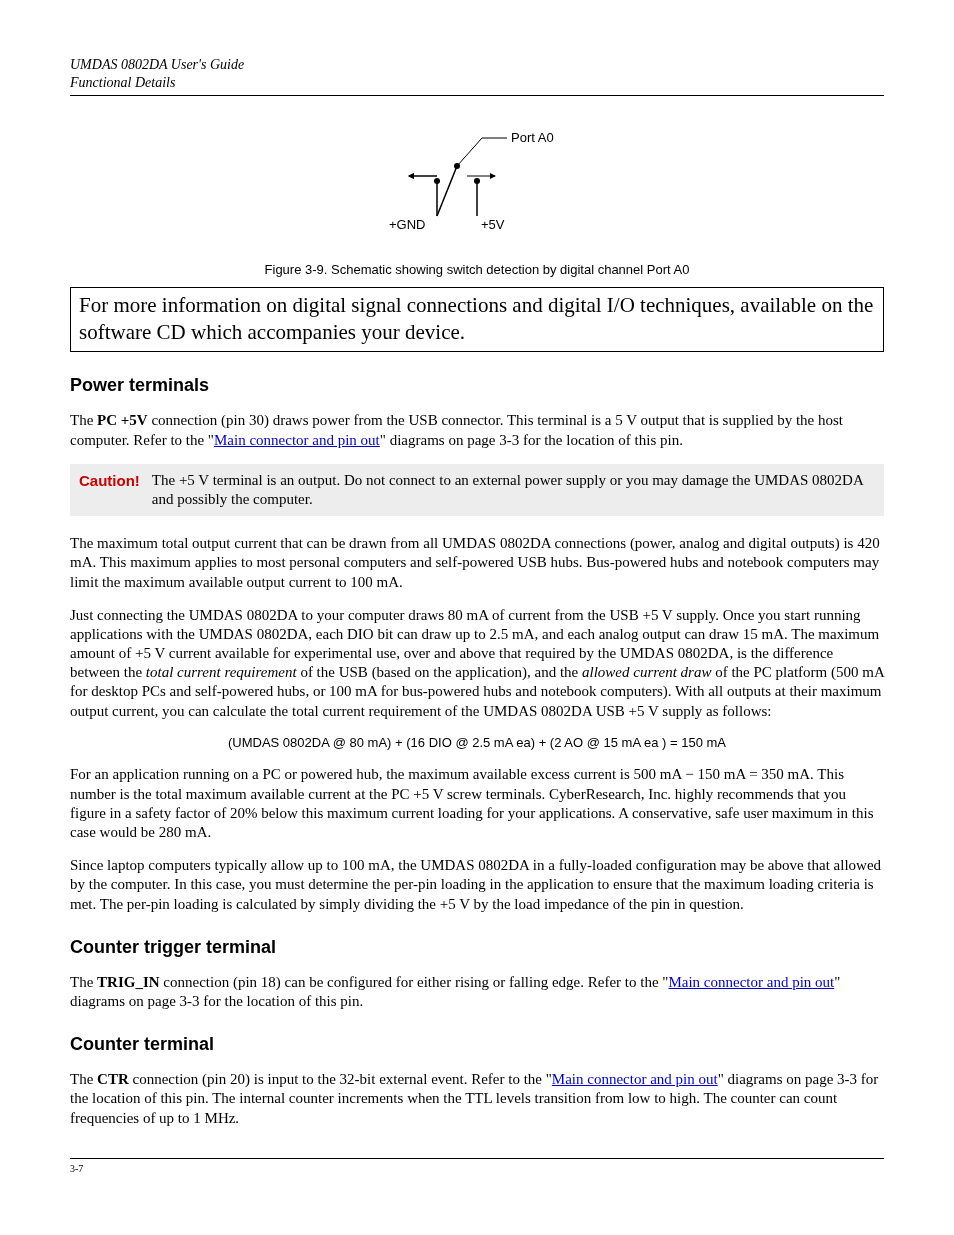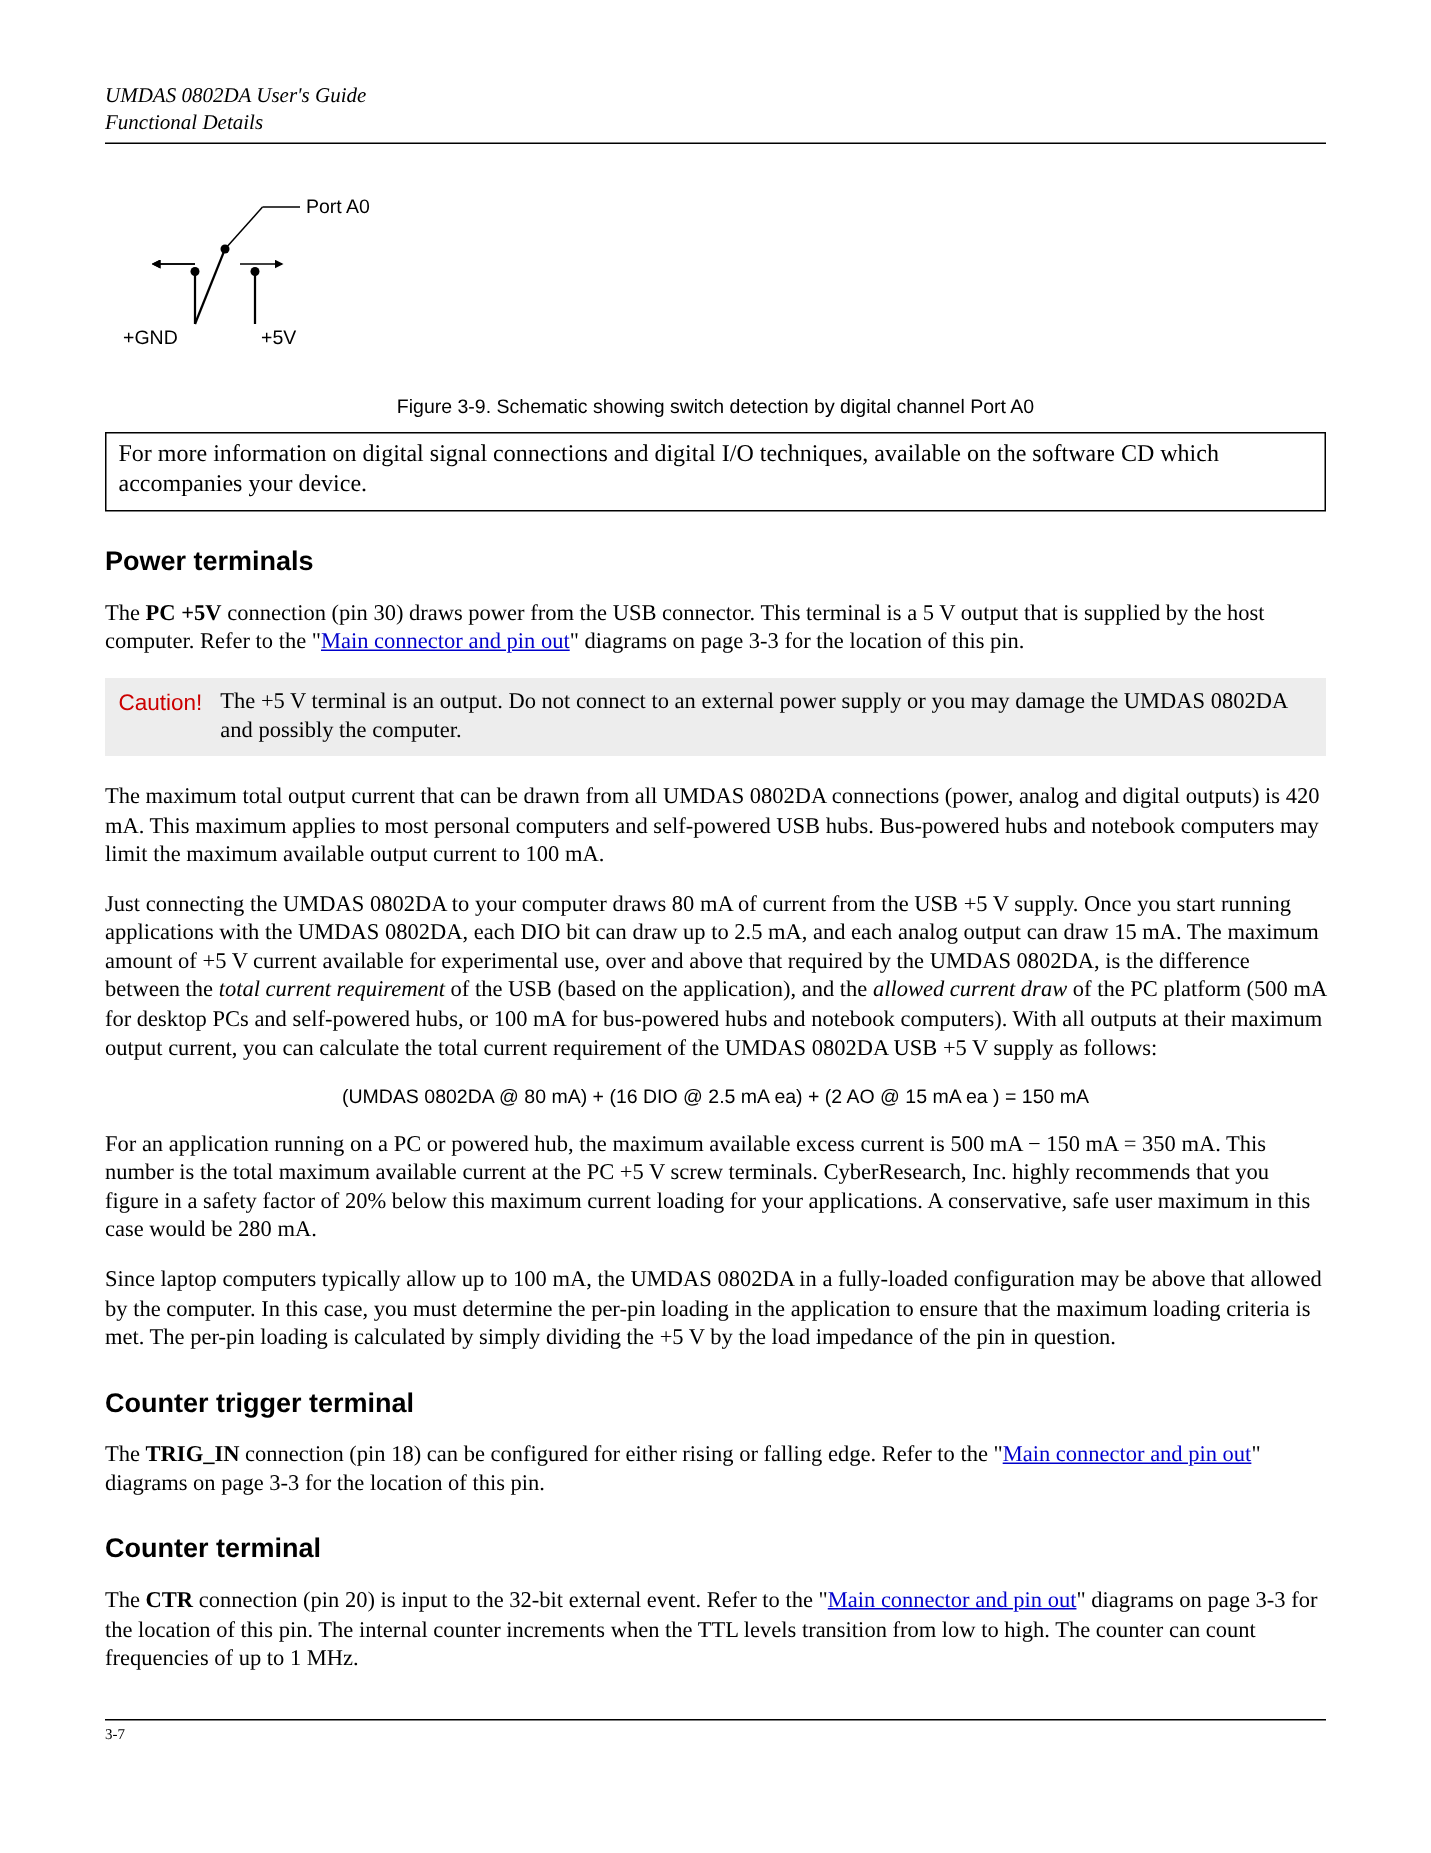--- a/index.html
+++ b/index.html
@@ -17,61 +17,61 @@
     display: flex;
     justify-content: space-between;
     font-style: italic;
     font-size: 14px;
     border-bottom: 1px solid #000;
     padding-bottom: 3px;
     margin-bottom: 30px;
     flex-direction: column;
   }
   .schematic-wrap {
-    text-align: left;
+    text-align: center;
     margin: 10px 0 6px 0;
   }
   .schematic-wrap svg { display: inline-block; }
   .fig-caption {
     font-family: Arial, Helvetica, sans-serif;
     font-size: 13px;
     text-align: center;
     margin: 21px 0 8px 0;
   }
   .info-box {
     border: 1px solid #000;
     padding: 4px 8px 6px 8px;
     margin: 0 0 22px 0;
   }
   .info-box-title {
     font-family: Arial, Helvetica, sans-serif;
     font-weight: bold;
     font-size: 14px;
     margin-bottom: 2px;
   }
-  .info-box-body { font-size: 16px; }
+  .info-box-body { font-size: 21px; }
   h2.section {
     font-family: Arial, Helvetica, sans-serif;
     font-weight: bold;
     font-size: 18px;
     margin: 22px 0 14px 0;
   }
   p { margin: 14px 0 14px 0; font-size: 15px; }
   .link { color: #0000cc; text-decoration: underline; cursor: pointer; }
   .caution-box {
     background: #ededed;
     display: flex;
     align-items: flex-start;
     padding: 6px 8px;
     margin: 6px 0 18px 0;
     border: 1px solid #ededed;
   }
   .caution-label {
     font-family: Arial, Helvetica, sans-serif;
-    font-weight: normal;
+    font-weight: bold;
     color: #cc0000;
     font-size: 15px;
     margin-right: 12px;
     white-space: nowrap;
   }
   .caution-text { font-size: 15px; flex: 1; }
   .formula {
     font-family: Arial, Helvetica, sans-serif;
     font-size: 13px;
     text-align: center;

